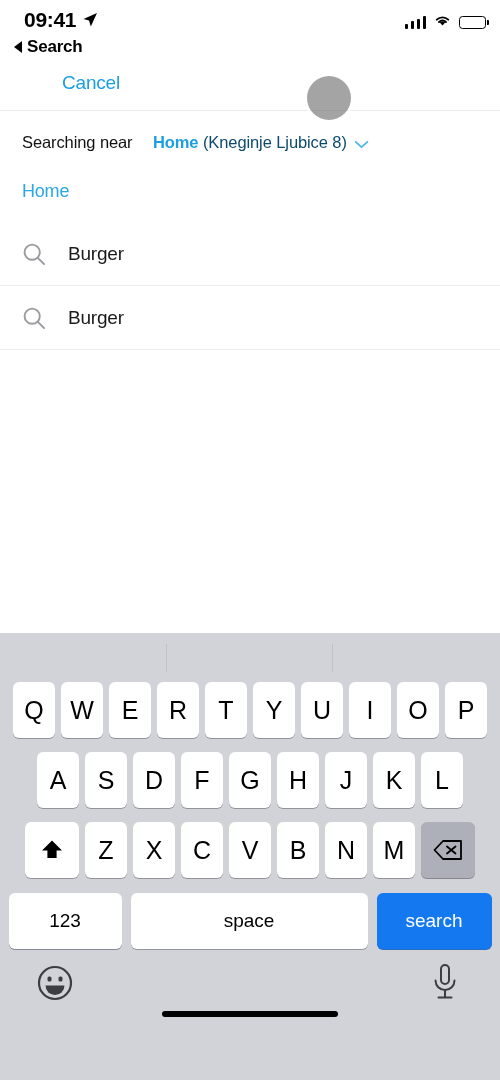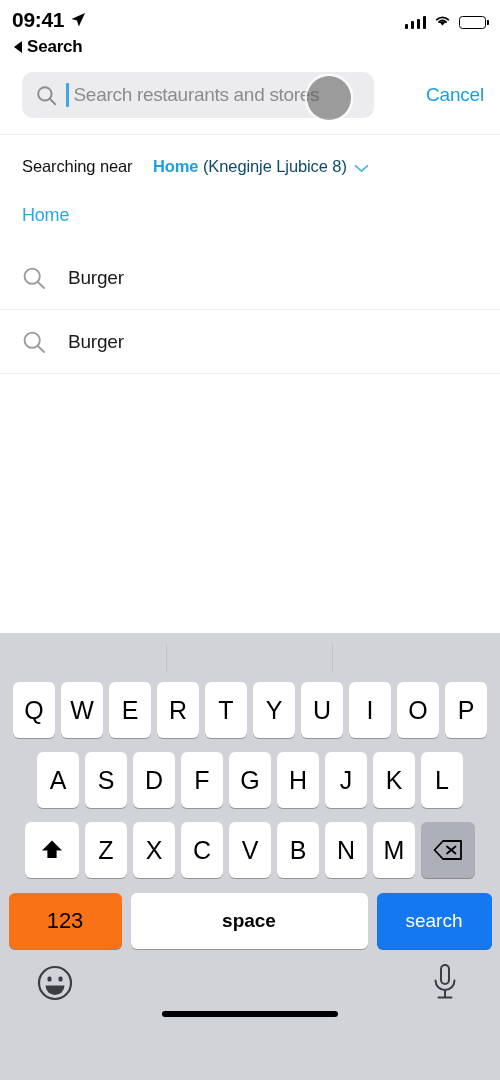--- a/index.html
+++ b/index.html
@@ -8,21 +8,21 @@
     font-family: "Liberation Sans", sans-serif;
     background: #ffffff;
     overflow: hidden;
   }
   #screen { position: relative; width: 500px; height: 1080px; background: #fff; }
 
   
   .status-bar {
     position: relative; height: 42px;
     display: flex; align-items: flex-start; justify-content: space-between;
-    padding: 8px 14px 0 12px;
+    padding: 8px 14px 0 24px;
   }
   .status-left { display: flex; align-items: center; gap: 6px; }
   .status-time { font-size: 21px; font-weight: bold; color: #000; letter-spacing: -0.3px; }
   .loc-arrow { display: inline-block; width: 16px; height: 16px; }
   .status-right { display: flex; align-items: center; gap: 7px; padding-top: 5px; }
   .bars { display: flex; align-items: flex-end; gap: 2.5px; height: 13px; }
   .bars i { display: block; width: 3.5px; background: #000; border-radius: 1px; }
   .bars i:nth-child(1) { height: 5px; }
   .bars i:nth-child(2) { height: 7.5px; }
   .bars i:nth-child(3) { height: 10px; }
@@ -104,22 +104,22 @@
 
   .key {
     background: #fff; border-radius: 6px;
     box-shadow: 0 1px 0 rgba(137,138,145,0.85);
     display: flex; align-items: center; justify-content: center;
     font-size: 25px; color: #000; font-weight: 400;
     height: 56px; width: 42px; letter-spacing: 0;
   }
   .key.wide { width: 54px; background: #adb0b8; box-shadow: 0 1px 0 rgba(125,126,134,0.9); }
   .key.shift { width: 54px; background: #fff; }
-  .key.num { width: 113px; font-size: 22px; background: #f97316; box-shadow: 0 1px 0 rgba(125,126,134,0.9); }
-  .key.space { width: 237px; font-size: 19px; font-weight: bold; }
+  .key.num { width: 113px; font-size: 19px; background: #ffffff; box-shadow: 0 1px 0 rgba(125,126,134,0.9); }
+  .key.space { width: 237px; font-size: 19px; }
   .key.go { width: 115px; font-size: 19px; background: #1479f0; color: #fff; box-shadow: 0 1px 0 rgba(18,95,190,0.9); }
 
   .bottom-row { position: relative; height: 78px; }
   .emoji-ic { position: absolute; left: 36px; top: 14px; width: 38px; height: 38px; }
   .mic-ic { position: absolute; right: 38px; top: 13px; width: 32px; height: 40px; }
   .home-bar {
     position: absolute; left: 50%; transform: translateX(-50%); bottom: 11px;
     width: 176px; height: 6px; background: #000; border-radius: 3px;
   }
 </style>
@@ -154,30 +154,20 @@
       <span class="battery"><span class="fill"></span></span>
     </div>
   </div>
 
   <div class="back-row">
     <span class="back-tri"></span>
     <span class="back-text">Search</span>
   </div>
 
   <div class="search-row">
-    <div class="search-field">
-      <span class="mag">
-        <svg viewBox="0 0 22 22" width="21" height="21">
-          <circle cx="9.3" cy="9.3" r="7" stroke="#8b8b90" stroke-width="2" fill="none"></circle>
-          <line x1="14.4" y1="14.4" x2="20.2" y2="20.2" stroke="#8b8b90" stroke-width="2" stroke-linecap="round"></line>
-        </svg>
-      </span>
-      <span class="caret"></span>
-      <span class="placeholder">Search restaurants and stores</span>
-    </div>
     <span class="cancel-btn">Cancel</span>
   </div>
 
   <div class="hairline"></div>
 
   <div class="near-row">
     <span class="near-text"><span>Searching near </span><b>Home</b> <span class="paren">(Kneginje Ljubice 8)</span><span class="chev"><svg viewBox="0 0 16 10" width="15" height="9">
             <path d="M1.5 2 L8 8 L14.5 2" stroke="#4eb7e6" stroke-width="2" fill="none" stroke-linecap="round" stroke-linejoin="round"></path>
           </svg></span></span>
   </div>

